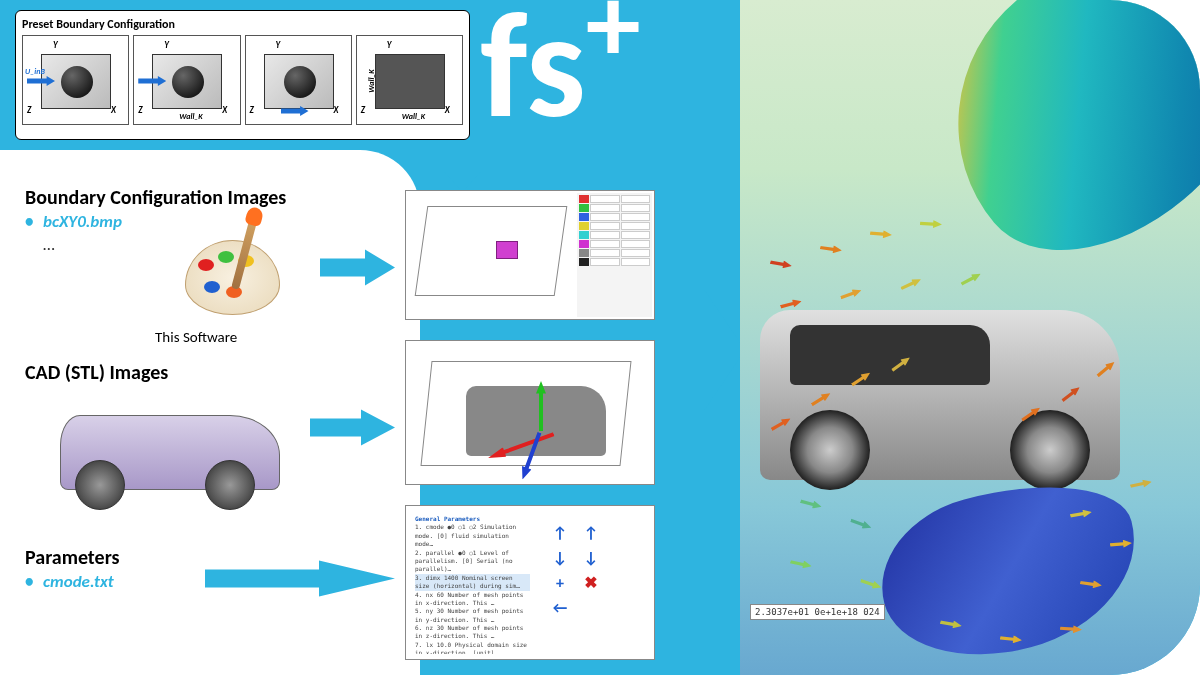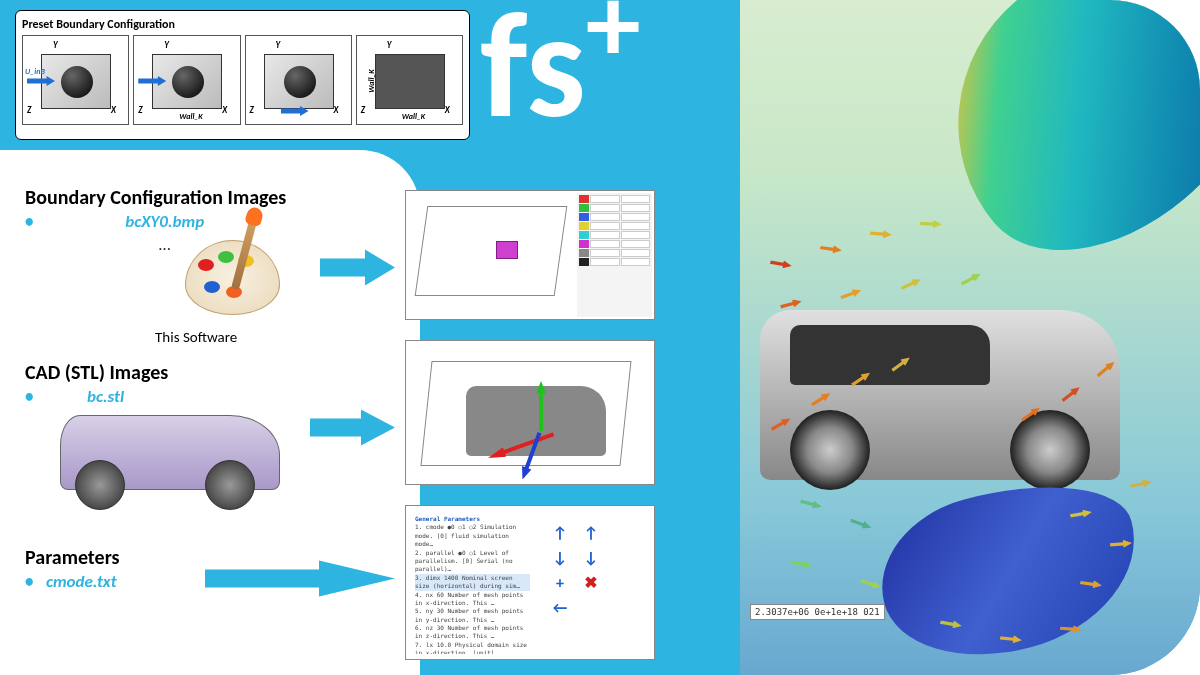--- a/index.html
+++ b/index.html
@@ -82,21 +82,21 @@
     position: absolute;
     left: 480px; top: -10px;
     font-size: 150px;
     font-weight: bold;
     color: #fff;
     line-height: 1;
   }
   .logo .plus { font-size: 110px; vertical-align: top; position: relative; top: -20px; }
   .section-title { font-size: 20px; font-weight: bold; color: #000; padding-left: 25px; }
   .bullet-list { padding-left: 25px; font-size: 17px; }
-  .bullet-list li { list-style: none; position: relative; padding-left: 18px; color: #2eb4e0; font-style: italic; font-weight: bold; margin: 2px 0; text-align: center; }
+  .bullet-list li { list-style: none; position: relative; padding-left: 18px; color: #2eb4e0; font-style: italic; font-weight: bold; margin: 2px 0; }
   .bullet-list li::before { content: "•"; position: absolute; left: 0; color: #2eb4e0; font-style: normal; }
   .bullet-list li.plain { color: #333; font-style: normal; font-weight: normal; }
   .bullet-list li.plain::before { content: ""; }
   .section { position: absolute; }
   .center-panel {
     position: absolute;
     background: #fff;
     border: 1px solid #888;
   }
   .sim-panel {
@@ -292,23 +292,20 @@
     <div class="paint-dot" style="left:18px;top:40px;background:#2060d0"></div>
     <div class="paint-dot" style="left:40px;top:45px;background:#f06020"></div>
   </div>
   <div class="brush"></div>
 </div>
 <div class="caption" style="left:155px;top:328px">This Software</div>
 <div class="flow-arrow right" style="left:320px;top:245px;width:75px;height:45px"></div>
 
 <div class="section" style="top:360px">
   <div class="section-title">CAD (STL) Images</div>
-  <ul class="bullet-list">
-    <li>bc.stl</li>
-  </ul>
 </div>
 <div class="car-cad">
   <div class="car-body"></div>
   <div class="cad-wheel" style="left:15px"></div>
   <div class="cad-wheel" style="left:145px"></div>
 </div>
 <div class="flow-arrow right" style="left:310px;top:405px;width:85px;height:45px"></div>
 
 <div class="section" style="top:545px">
   <div class="section-title">Parameters</div>
@@ -437,14 +434,14 @@
     <div class="vec-arrow" style="left:320px;top:390px;background:#d05020;transform:rotate(-38deg)"></div>
     <div class="vec-arrow" style="left:355px;top:365px;background:#e08020;transform:rotate(-40deg)"></div>
     <div class="vec-arrow" style="left:30px;top:420px;background:#e06020;transform:rotate(-30deg)"></div>
     <div class="vec-arrow" style="left:70px;top:395px;background:#e08020;transform:rotate(-32deg)"></div>
     <div class="vec-arrow" style="left:110px;top:375px;background:#e0a030;transform:rotate(-34deg)"></div>
     <div class="vec-arrow" style="left:150px;top:360px;background:#d0b040;transform:rotate(-36deg)"></div>
     <div class="vec-arrow" style="left:200px;top:620px;background:#c0c040;transform:rotate(10deg)"></div>
     <div class="vec-arrow" style="left:260px;top:635px;background:#e0b030;transform:rotate(6deg)"></div>
     <div class="vec-arrow" style="left:320px;top:625px;background:#e09030;transform:rotate(4deg)"></div>
   </div>
-  <div class="readout">2.3037e+06    0e+1e+18 021</div>
+  <div class="readout">2.3037e+01    0e+1e+18 024</div>
 </div>
 
 </body></html>

